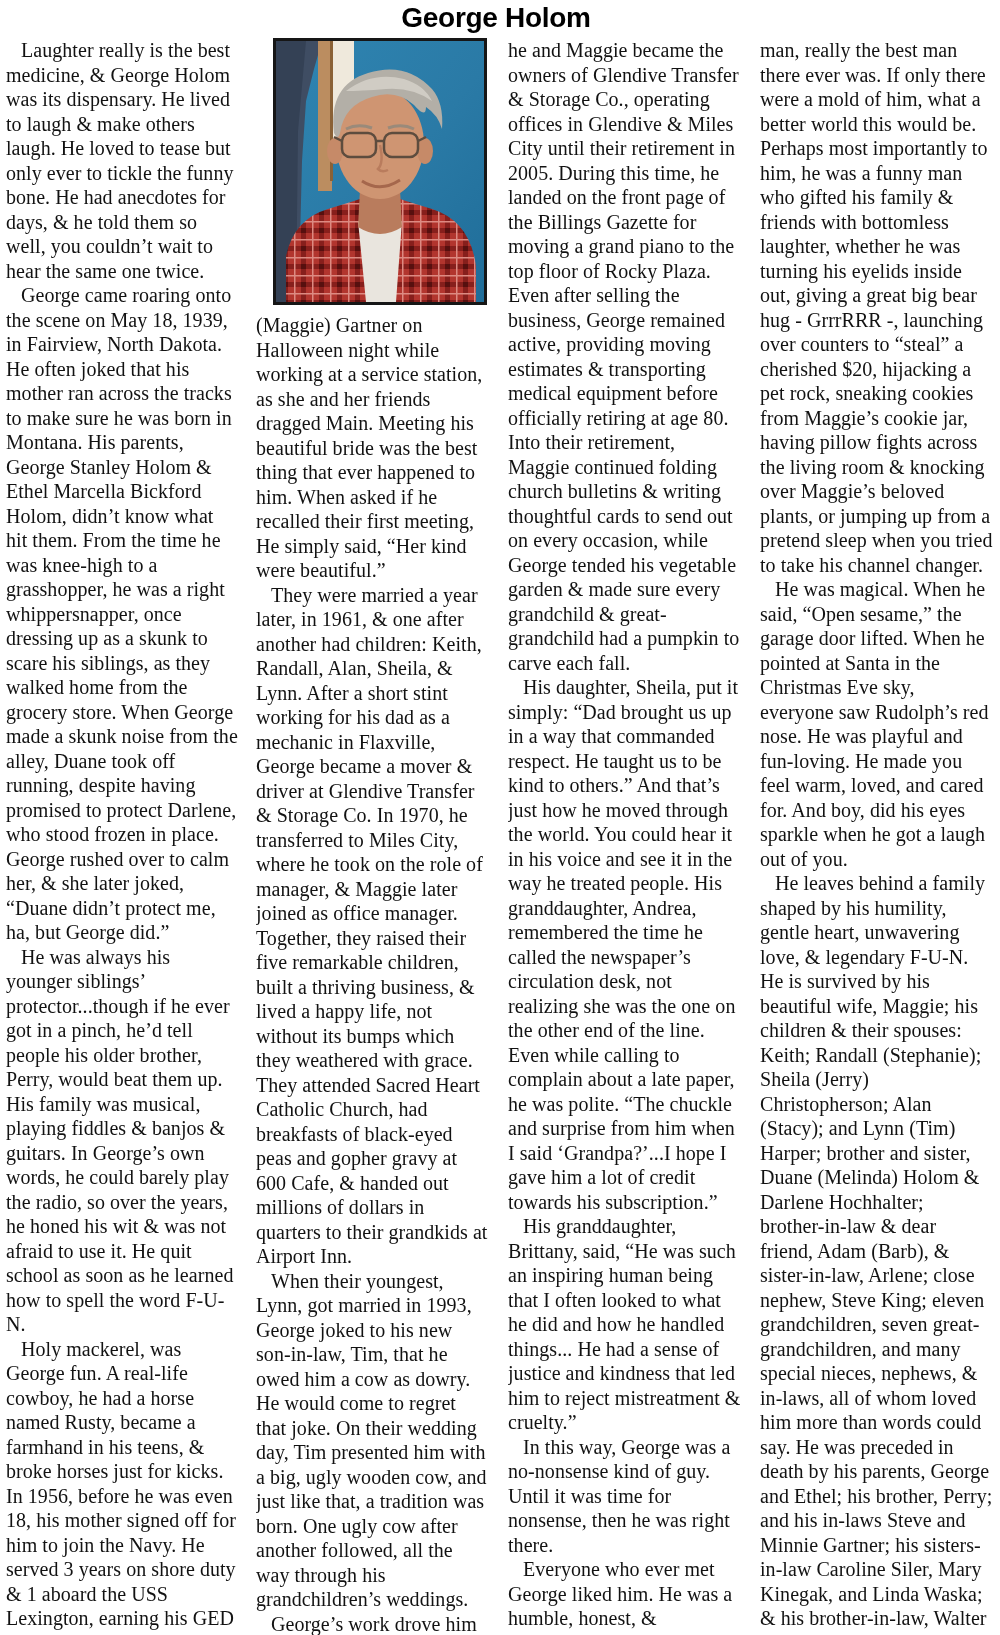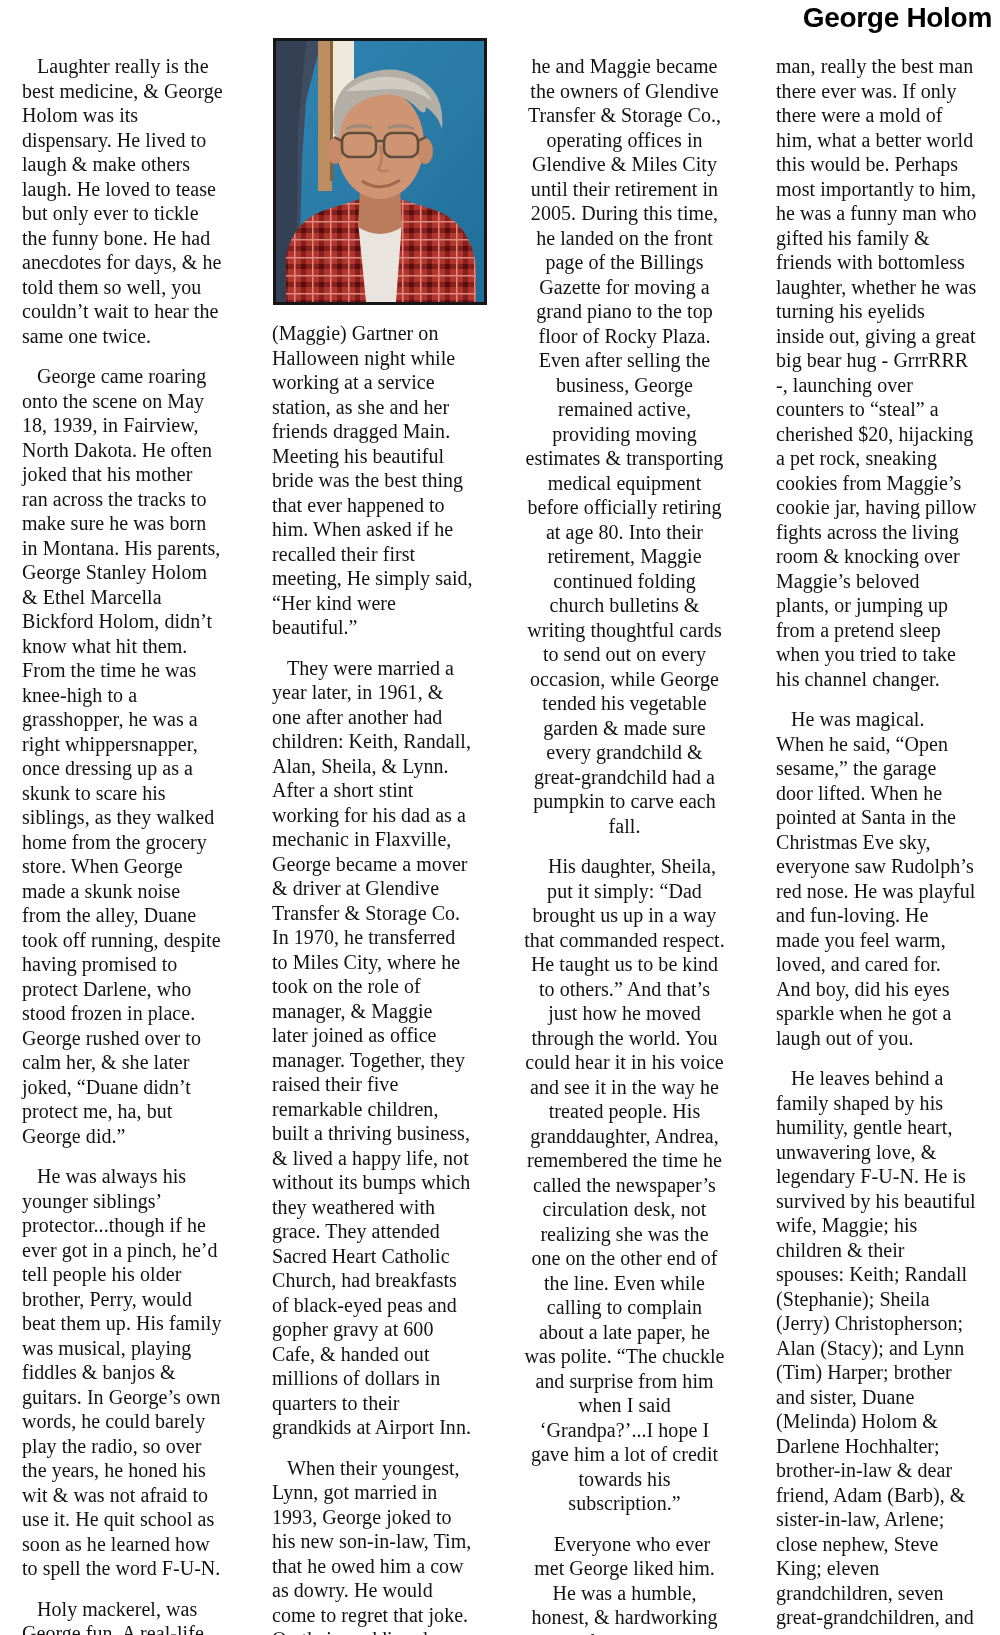--- a/index.html
+++ b/index.html
@@ -6,31 +6,31 @@
   body{
     width:1000px;height:1635px;background:#ffffff;overflow:hidden;
     font-family:"Liberation Serif","DejaVu Serif",serif;color:#121212;
     position:relative;
   }
   .masthead{
     position:absolute;top:0;left:0;width:1000px;text-align:center;
   }
   .masthead h1{
     margin:2px 8px 0 0;font-family:"Liberation Sans","DejaVu Sans",sans-serif;
-    font-size:28px;font-weight:700;letter-spacing:-0.3px;color:#000;text-align:right;
+    font-size:28px;font-weight:700;letter-spacing:-0.3px;color:#000;
   }
   .col{
     position:absolute;top:38px;width:233px;height:1597px;overflow:hidden;
     font-size:20px;line-height:24.5px;letter-spacing:0.05px;
   }
   .col-1{left:6px;}
   .col-2{left:256px;}
-  .col-3{left:508px;text-align:center;}
+  .col-3{left:508px;}
   .col-4{left:760px;font-family:Liberation Serif, serif;}
-  .para{margin:16px;padding:0;text-indent:0;}
+  .para{margin:0;padding:0;text-indent:0;}
   .para.indent{text-indent:15px;}
   figure.photo{
     margin:0 0 8px 17px;width:208px;height:261px;
     border:3px solid #161616;background:var(--photo-wall,#2a7aa6);
     overflow:hidden;
   }
   figure.photo svg{display:block;}
 </style>
 </head>
 <body>
@@ -109,20 +109,22 @@
       <p class="para indent">They were married a year later, in 1961, &amp; one after another had children: Keith, Randall, Alan, Sheila, &amp; Lynn. After a short stint working for his dad as a mechanic in Flaxville, George became a mover &amp; driver at Glendive Transfer &amp; Storage Co. In 1970, he transferred to Miles City, where he took on the role of manager, &amp; Maggie later joined as office manager. Together, they raised their five remarkable children, built a thriving business, &amp; lived a happy life, not without its bumps which they weathered with grace. They attended Sacred Heart Catholic Church, had breakfasts of black-eyed peas and gopher gravy at 600 Cafe, &amp; handed out millions of dollars in quarters to their grandkids at Airport Inn.</p>
       <p class="para indent">When their youngest, Lynn, got married in 1993, George joked to his new son-in-law, Tim, that he owed him a cow as dowry. He would come to regret that joke. On their wedding day, Tim presented him with a big, ugly wooden cow, and just like that, a tradition was born. One ugly cow after another followed, all the way through his grandchildren’s weddings.</p>
       <p class="para indent">George’s work drove him widely throughout the western US &amp; beyond, &amp; in 1987,</p>
     </div>
 </div>
 
 <div class="col col-3">
   <div class="col-text">
       <p class="para">he and Maggie became the owners of Glendive Transfer &amp; Storage Co., operating offices in Glendive &amp; Miles City until their retirement in 2005. During this time, he landed on the front page of the Billings Gazette for moving a grand piano to the top floor of Rocky Plaza. Even after selling the business, George remained active, providing moving estimates &amp; transporting medical equipment before officially retiring at age 80. Into their retirement, Maggie continued folding church bulletins &amp; writing thoughtful cards to send out on every occasion, while George tended his vegetable garden &amp; made sure every grandchild &amp; great-grandchild had a pumpkin to carve each fall.</p>
       <p class="para indent">His daughter, Sheila, put it simply: “Dad brought us up in a way that commanded respect. He taught us to be kind to others.” And that’s just how he moved through the world. You could hear it in his voice and see it in the way he treated people. His granddaughter, Andrea, remembered the time he called the newspaper’s circulation desk, not realizing she was the one on the other end of the line. Even while calling to complain about a late paper, he was polite. “The chuckle and surprise from him when I said ‘Grandpa?’...I hope I gave him a lot of credit towards his subscription.”</p>
+      <p class="para indent">His granddaughter, Brittany, said, “He was such an inspiring human being that I often looked to what he did and how he handled things... He had a sense of justice and kindness that led him to reject mistreatment &amp; cruelty.”</p>
+      <p class="para indent">In this way, George was a no-nonsense kind of guy. Until it was time for nonsense, then he was right there.</p>
       <p class="para indent">Everyone who ever met George liked him. He was a humble, honest, &amp; hardworking man, a fair man, a kind, loving, and generous</p>
     </div>
 </div>
 
 <div class="col col-4">
   <div class="col-text">
       <p class="para">man, really the best man there ever was. If only there were a mold of him, what a better world this would be. Perhaps most importantly to him, he was a funny man who gifted his family &amp; friends with bottomless laughter, whether he was turning his eyelids inside out, giving a great big bear hug - GrrrRRR -, launching over counters to “steal” a cherished $20, hijacking a pet rock, sneaking cookies from Maggie’s cookie jar, having pillow fights across the living room &amp; knocking over Maggie’s beloved plants, or jumping up from a pretend sleep when you tried to take his channel changer.</p>
       <p class="para indent">He was magical. When he said, “Open sesame,” the garage door lifted. When he pointed at Santa in the Christmas Eve sky, everyone saw Rudolph’s red nose. He was playful and fun-loving. He made you feel warm, loved, and cared for. And boy, did his eyes sparkle when he got a laugh out of you.</p>
       <p class="para indent">He leaves behind a family shaped by his humility, gentle heart, unwavering love, &amp; legendary F-U-N. He is survived by his beautiful wife, Maggie; his children &amp; their spouses: Keith; Randall (Stephanie); Sheila (Jerry) Christopherson; Alan (Stacy); and Lynn (Tim) Harper; brother and sister, Duane (Melinda) Holom &amp; Darlene Hochhalter; brother-in-law &amp; dear friend, Adam (Barb), &amp; sister-in-law, Arlene; close nephew, Steve King; eleven grandchildren, seven great-grandchildren, and many special nieces, nephews, &amp; in-laws, all of whom loved him more than words could say. He was preceded in death by his parents, George and Ethel; his brother, Perry; and his in-laws Steve and Minnie Gartner; his sisters-in-law Caroline Siler, Mary Kinegak, and Linda Waska; &amp; his brother-in-law, Walter Gartner.</p>
     </div>

